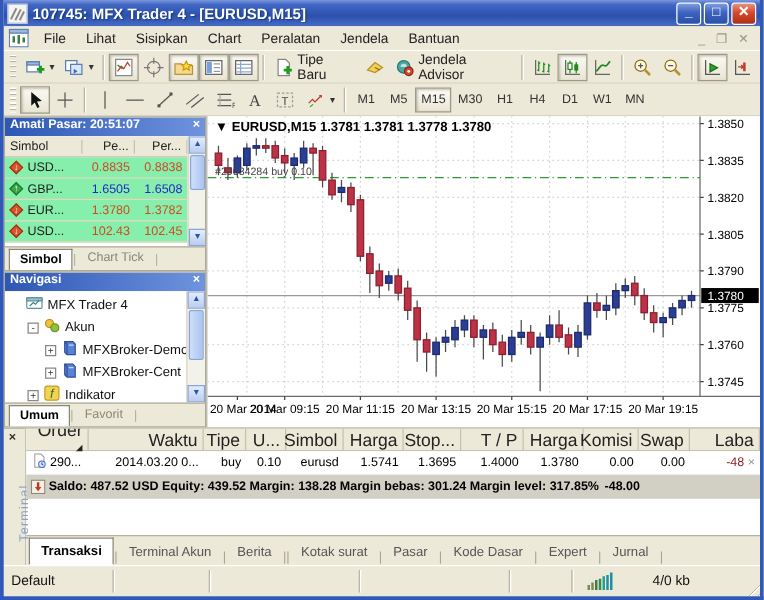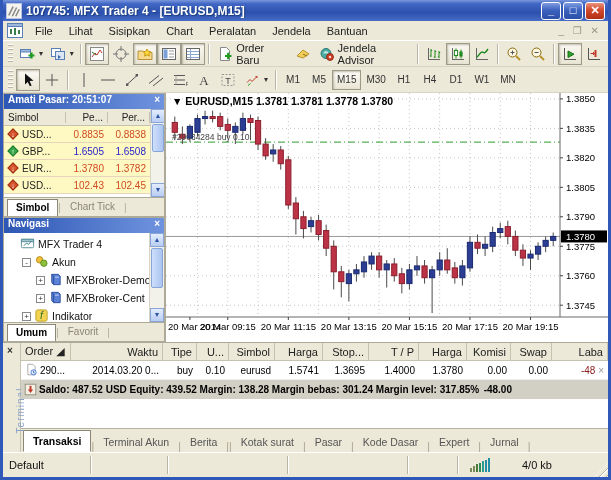--- a/index.html
+++ b/index.html
@@ -36,21 +36,21 @@
   .ptitle .px{margin-left:auto;font-size:10px;font-weight:bold;color:#fff;}
   .pbody{flex:1;display:flex;overflow:hidden;background:#fff;}
   .ptabs{height:19px;flex:0 0 auto;display:flex;align-items:flex-end;background:#ece9d8;border-top:1px solid #aeaa9a;font-size:10px;padding-left:3px;}
   .ptab{padding:2px 8px 3px;color:#8a8678;border:1px solid transparent;}
   .ptab.on{background:#fff;border:1px solid #888筋;border:1px solid #8a8678;border-bottom:1px solid #fff;color:#000;font-weight:bold;margin-bottom:-1px;}
   .ptab-sep{color:#b0ac9c;align-self:center;}
   
   .mwtable{flex:1;font-size:10px;}
   .mwhead{display:flex;height:17px;background:#ece9d8;border-bottom:1px solid #c6c2b2;color:#222;align-items:center;}
   .mwhead>div{padding:0 4px;border-right:1px solid #c6c2b2;}
-  .mwrow{display:flex;height:17px;background:#fef9c3;border-bottom:1px solid #e7d6bd;align-items:center;}
+  .mwrow{display:flex;height:17px;background:#86efac;border-bottom:1px solid #e7d6bd;align-items:center;}
   .mwc-sym{width:62px;display:flex;align-items:center;gap:3px;padding-left:3px;color:#222;}
   .mwc-bid,.mwc-ask{width:42px;text-align:right;padding-right:4px;}
   .mwrow.down .mwc-bid,.mwrow.down .mwc-ask{color:#cf4a22;}
   .mwrow.up .mwc-bid,.mwrow.up .mwc-ask{color:#2626c8;}
   .dmd{width:8px;height:8px;transform:rotate(45deg);display:inline-block;position:relative;flex:0 0 auto;margin:0 2px;}
   .dmd.down{background:#d8552f;border:1px solid #9c3210;}
   .dmd.up{background:#3aa84a;border:1px solid #1d7a2b;}
   .dmd .ar{position:absolute;inset:0;transform:rotate(-45deg);color:#fff;font-size:7px;line-height:8px;text-align:center;}
   
   .sbar{width:15px;background:#f2f1ea;border-left:1px solid #d8d4c4;display:flex;flex-direction:column;flex:0 0 auto;}
@@ -63,21 +63,21 @@
   .exp{width:9px;height:9px;border:1px solid #888;background:#fff;font-size:8px;line-height:7px;text-align:center;color:#333;flex:0 0 auto;}
   .exp.none{border:none;background:transparent;}
   
   .chartwrap{flex:1;background:#fff;position:relative;border-left:1px solid #aeaa9a;}
   
   .terminal{height:110px;background:#ece9d8;border-top:1px solid #aeaa9a;display:flex;position:relative;}
   .tgutter{width:17px;flex:0 0 auto;position:relative;}
   .tclose{position:absolute;top:2px;left:4px;font-size:10px;font-weight:bold;color:#333;}
   .tvert{position:absolute;left:-13px;bottom:36px;transform:rotate(-90deg);transform-origin:center;color:#8aa2c8;font-size:10px;letter-spacing:1px;width:60px;text-align:center;}
   .tbody{flex:1;display:flex;flex-direction:column;border-left:1px solid #c6c2b2;background:#fff;overflow:hidden;}
-  .thead{display:flex;height:18px;background:#ece9d8;border-bottom:1px solid #c6c2b2;font-size:11px;color:#222;align-items:center;}
+  .thead{display:flex;height:18px;background:#ece9d8;border-bottom:1px solid #c6c2b2;font-size:14px;color:#222;align-items:center;}
   .thead>div{padding:0 4px;border-right:1px solid #c6c2b2;text-align:right;height:100%;display:flex;align-items:center;justify-content:flex-end;}
   .thead>div.first{justify-content:flex-start;}
   .trowo{display:flex;height:19px;font-size:10px;align-items:center;background:#fff;border-bottom:1px solid #eee;}
   .trowo>div{padding:0 4px;text-align:right;}
   .balrow{display:flex;height:19px;background:#d2cfc4;align-items:center;font-size:10px;font-weight:bold;color:#000;position:relative;}
   .balval{position:absolute;right:96px;font-weight:bold;}
   .tfill{flex:1;background:#fff;}
   .ttabs{height:24px;background:#ece9d8;border-top:1px solid #b6b2a2;display:flex;align-items:flex-end;font-size:10.5px;color:#555;padding-left:2px;}
   .ttab{padding:4px 9px;}
   .ttab.on{background:#fff;border:1px solid #8a8678;border-bottom:1px solid #fff;color:#000;font-weight:bold;margin-top:-2px;}
@@ -184,21 +184,21 @@
         </span>
       </span>
       <span class="tsep"></span>
       <span class="tbtn">
         <span>
           <svg width="16" height="16" viewBox="0 0 16 16">
             <path d="M3.5 1.5h6l3 3v10h-9z" fill="#fff" stroke="#888"></path>
             <path d="M8 10h6.5M11.2 6.8v6.5" stroke="#1f9b1f" stroke-width="2.2"></path>
           </svg>
         </span>
-        <span>Order Baru</span>
+        <span>Tipe Baru</span>
       </span>
       <span class="tbtn">
         <span>
           <svg width="16" height="16" viewBox="0 0 16 16">
             <path d="M2 10l6-6 6 4-6 4z" fill="#f2cf5a" stroke="#b8912a"></path>
             <path d="M8 8l4 2" stroke="#8a6a10"></path>
           </svg>
         </span>
       </span>
       <span class="tbtn">

